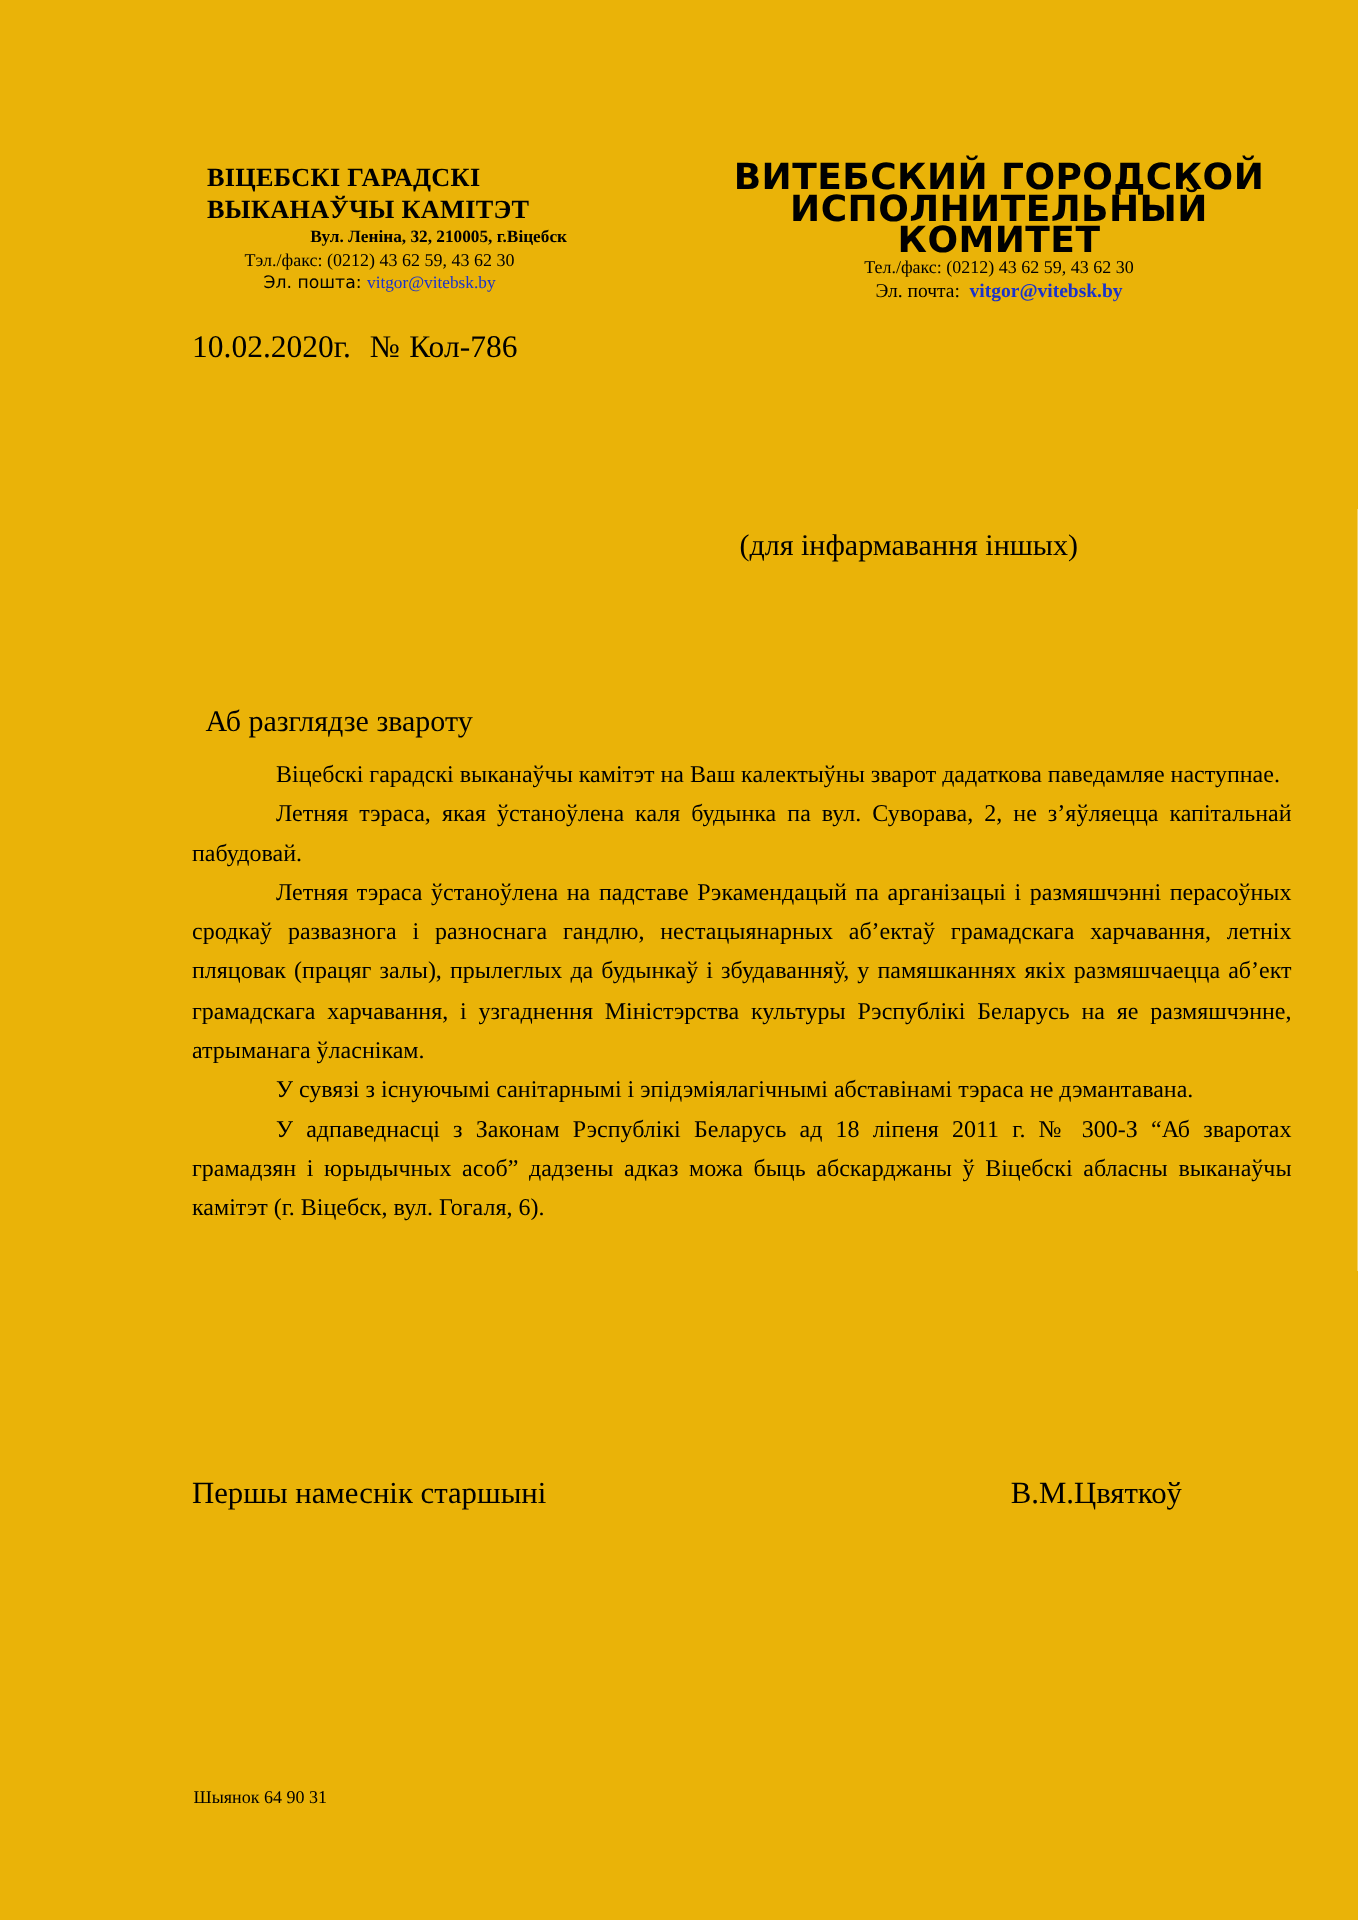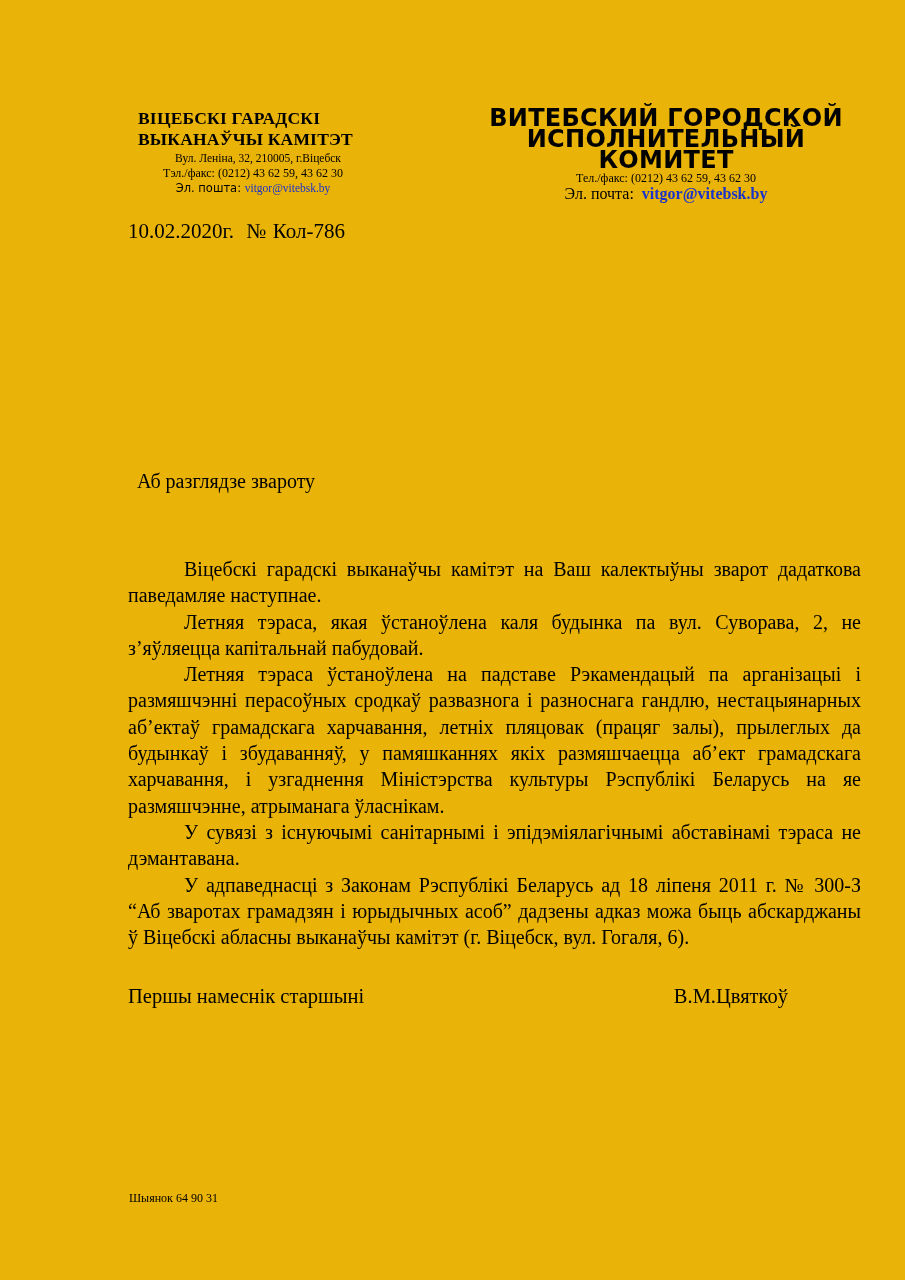--- a/index.html
+++ b/index.html
@@ -47,45 +47,45 @@
     }
     .org-ru {
       font-family: "DejaVu Sans", sans-serif;
       font-weight: bold;
       font-size: 24px;
       line-height: 21px;
       letter-spacing: 0.3px;
     }
     .addr-be-bold {
       font-family: "Liberation Serif", serif;
-      font-weight: normal;
+      font-weight: bold;
       font-size: 11.5px;
       line-height: 15px;
-      text-align: center;
+      text-align: right;
       padding-left: 10px;
       margin-top: 1px;
     }
     .addr-small {
       font-family: "Liberation Serif", serif;
       font-size: 12px;
       line-height: 15px;
     }
     .mail-line-be {
       font-family: "DejaVu Sans", sans-serif;
       font-size: 11.5px;
       line-height: 15px;
     }
     .mail-line-be a, .mail-line-ru a {
       color: #1a33cc;
       font-family: "Liberation Serif", serif;
     }
     .mail-line-ru a { font-weight: bold; }
     .mail-line-ru {
       font-family: "Liberation Serif", serif;
-      font-size: 16px;
+      font-size: 13px;
       line-height: 15px;
     }
     .addr-ru {
       margin-top: 3px;
     }
 
     .doc-ref {
       position: absolute;
       left: 128px;
       top: 218px;
@@ -104,23 +104,23 @@
       position: absolute;
       left: 137px;
       top: 436px;
       font-size: 20px;
       line-height: 26px;
       margin-top: 32px;
     }
     .body-text {
       position: absolute;
       left: 128px;
-      top: 556px;
+      top: 504px;
       width: 733px;
-      font-size: 20px;
+      font-size: 16px;
       line-height: 26.3px;
     }
     .body-text p {
       margin: 0;
       text-indent: 56px;
       text-align: justify;
     }
     .signature {
       position: absolute;
       left: 128px;
@@ -162,20 +162,21 @@
     <div class="addr-small">Тел./факс: (0212) 43 62 59, 43 62 30</div>
     <div class="mail-line-ru">
       <span style="white-space:pre">Эл. почта:  </span><a>vitgor@vitebsk.by</a>
     </div>
   </div>
 
   <div class="doc-ref">
     <span>10.02.2020г.</span>&nbsp;&nbsp;<span>№ Кол-786</span>
   </div>
 
+  <div class="recipient">(для інфармавання іншых)</div>
 
   <div class="subject">Аб разглядзе звароту</div>
 
   <div class="body-text">
     <p>Віцебскі гарадскі выканаўчы камітэт на Ваш калектыўны зварот дадаткова паведамляе наступнае.</p>
     <p>Летняя тэраса, якая ўстаноўлена каля будынка па вул. Суворава, 2, не з’яўляецца капітальнай пабудовай.</p>
     <p>Летняя тэраса ўстаноўлена на падставе Рэкамендацый па арганізацыі і размяшчэнні перасоўных сродкаў развазнога і разноснага гандлю, нестацыянарных аб’ектаў грамадскага харчавання, летніх пляцовак (працяг залы), прылеглых да будынкаў і збудаванняў, у памяшканнях якіх размяшчаецца аб’ект грамадскага харчавання, і узгаднення Міністэрства культуры Рэспублікі Беларусь на яе размяшчэнне, атрыманага ўласнікам.</p>
     <p>У сувязі з існуючымі санітарнымі і эпідэміялагічнымі абставінамі тэраса не дэмантавана.</p>
     <p>У адпаведнасці з Законам Рэспублікі Беларусь ад 18 ліпеня 2011 г. № 300-З “Аб зваротах грамадзян і юрыдычных асоб” дадзены адказ можа быць абскарджаны ў Віцебскі абласны выканаўчы камітэт (г. Віцебск, вул. Гогаля, 6).</p>
   </div>

